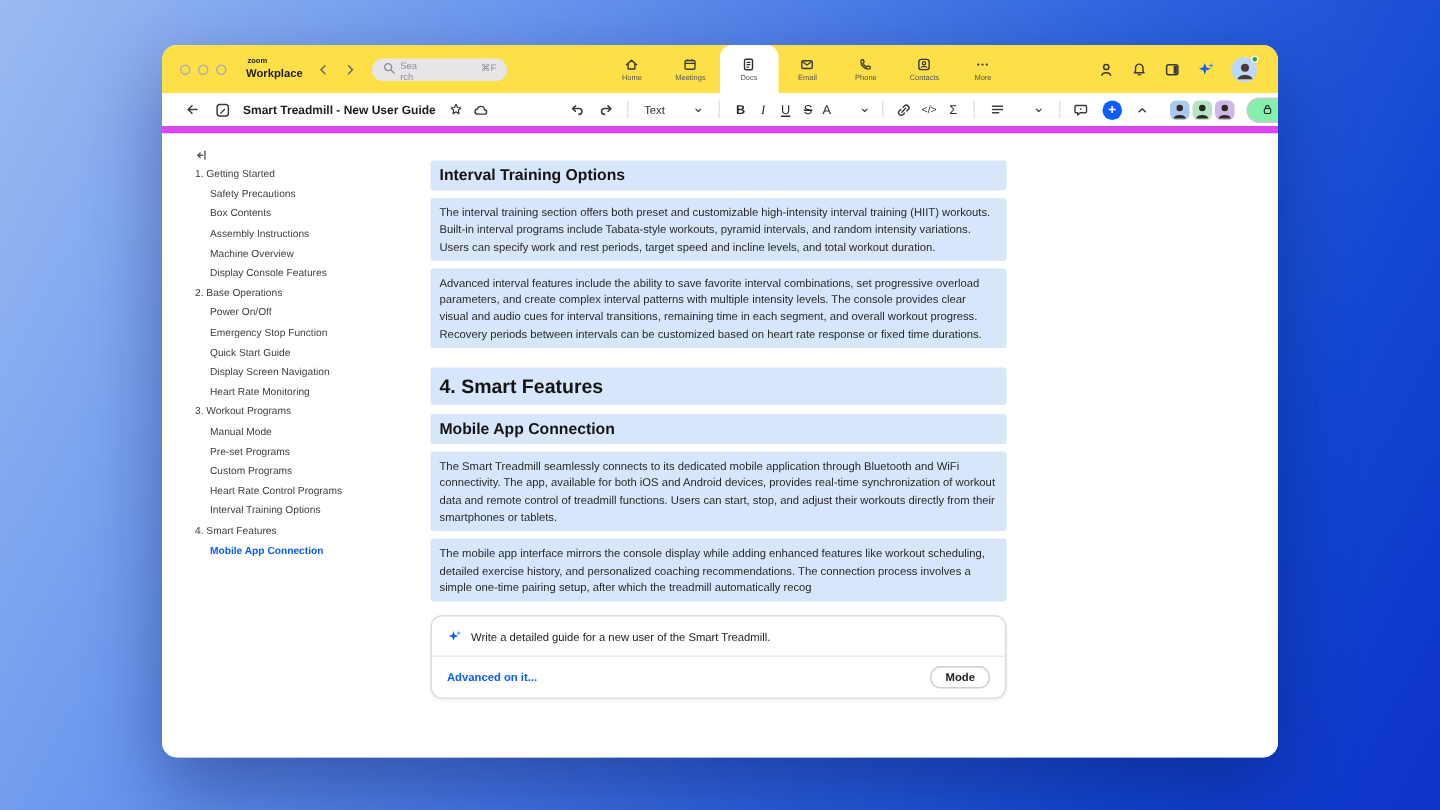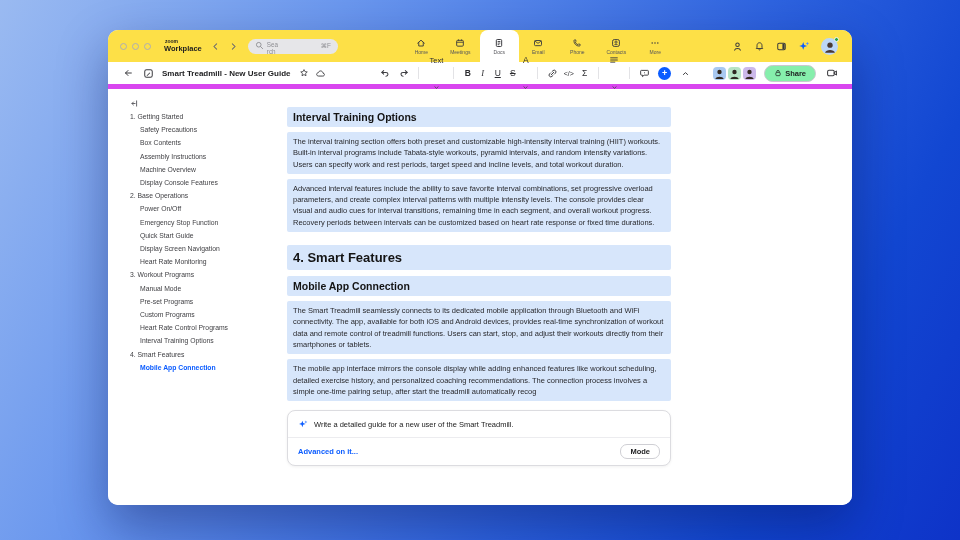--- a/index.html
+++ b/index.html
@@ -34,21 +34,21 @@
 
   
   .dtoolbar { height:27px; flex:0 0 auto; background:#fff; border-bottom:5px solid #d946ef;
     display:flex; align-items:center; padding:0 12px; }
   .dtoolbar .grp { display:flex; align-items:center; }
   .doc-title { font-size:8px; font-weight:bold; color:#1d1d1f; margin:0 6px 0 6px; white-space:nowrap; }
   .ico-btn { display:flex; align-items:center; justify-content:center; width:16px; height:16px; color:#3c3c40; }
   .fmt { font-size:8.5px; color:#2c2c30; width:15px; text-align:center; }
   .fmt.b { font-weight:bold; } .fmt.i { font-style:italic; font-family:"Liberation Serif",serif; }
   .fmt.u { text-decoration:underline; } .fmt.s { text-decoration:line-through; }
-  .textstyle { font-size:7.5px; color:#2c2c30; display:flex; align-items:center; gap:19px; margin:0 4px;flex-direction:column; }
+  .textstyle { font-size:7.5px; color:#2c2c30; display:flex; align-items:center; gap:19px; margin:0 4px; }
   .vsep { width:1px; height:12px; background:#e3e3e6; margin:0 6px; }
   .plus-btn { width:13px; height:13px; border-radius:50%; background:#0b5cff; color:#fff; font-size:9px;
     display:flex; align-items:center; justify-content:center; line-height:0; font-weight:bold; }
   .mini-avatars { display:flex; gap:2px; margin:0 8px 0 10px; }
   .mav { width:13px; height:13px; border-radius:4px; position:relative; overflow:hidden; }
   .mav.a1{background:#a9c9f1;} .mav.a2{background:#b7e4c4;} .mav.a3{background:#ccb9ea;}
   .share-btn { display:flex; align-items:center; gap:3px; border:1px solid #c9c9ce; border-radius:11px;
     padding:3px 9px; font-size:7.5px; font-weight:bold; color:#1d1d1f; background:#86efac; margin-right:8px; }
 
   
@@ -367,21 +367,21 @@
     </aside>
 
     <main class="docarea">
       <div class="column">
         <div class="blk h2">Interval Training Options</div>
         <div class="blk p">The interval training section offers both preset and customizable high-intensity interval training (HIIT) workouts. Built-in interval programs include Tabata-style workouts, pyramid intervals, and random intensity variations. Users can specify work and rest periods, target speed and incline levels, and total workout duration.</div>
         <div class="blk p">Advanced interval features include the ability to save favorite interval combinations, set progressive overload parameters, and create complex interval patterns with multiple intensity levels. The console provides clear visual and audio cues for interval transitions, remaining time in each segment, and overall workout progress. Recovery periods between intervals can be customized based on heart rate response or fixed time durations.</div>
         <div class="blk h1">4. Smart Features</div>
         <div class="blk h2">Mobile App Connection</div>
         <div class="blk p">The Smart Treadmill seamlessly connects to its dedicated mobile application through Bluetooth and WiFi connectivity. The app, available for both iOS and Android devices, provides real-time synchronization of workout data and remote control of treadmill functions. Users can start, stop, and adjust their workouts directly from their smartphones or tablets.</div>
-        <div class="blk p">The mobile app interface mirrors the console display while adding enhanced features like workout scheduling, detailed exercise history, and personalized coaching recommendations. The connection process involves a simple one-time pairing setup, after start the treadmill automatically recog</div>
+        <div class="blk p">The mobile app interface mirrors the console display while adding enhanced features like workout scheduling, detailed exercise history, and personalized coaching recommendations. The connection process involves a simple one-time pairing setup, after which the treadmill automatically recog</div>
 
         <div class="ai-box">
           <div class="ai-row1">
             <svg width="10" height="10" viewBox="0 0 12 12">
                 <path d="M5.2 2 L6.2 4.9 L9.1 5.9 L6.2 6.9 L5.2 9.8 L4.2 6.9 L1.3 5.9 L4.2 4.9 Z" fill="#0b5cff"></path>
                 <path d="M9.4 1.8 L9.9 3.1 L11.2 3.6 L9.9 4.1 L9.4 5.4 L8.9 4.1 L7.6 3.6 L8.9 3.1 Z" fill="#4f8bff"></path>
               </svg>
             <span class="ai-prompt">Write a detailed guide for a new user of the Smart Treadmill.</span>
           </div>
           <div class="ai-div"></div>

